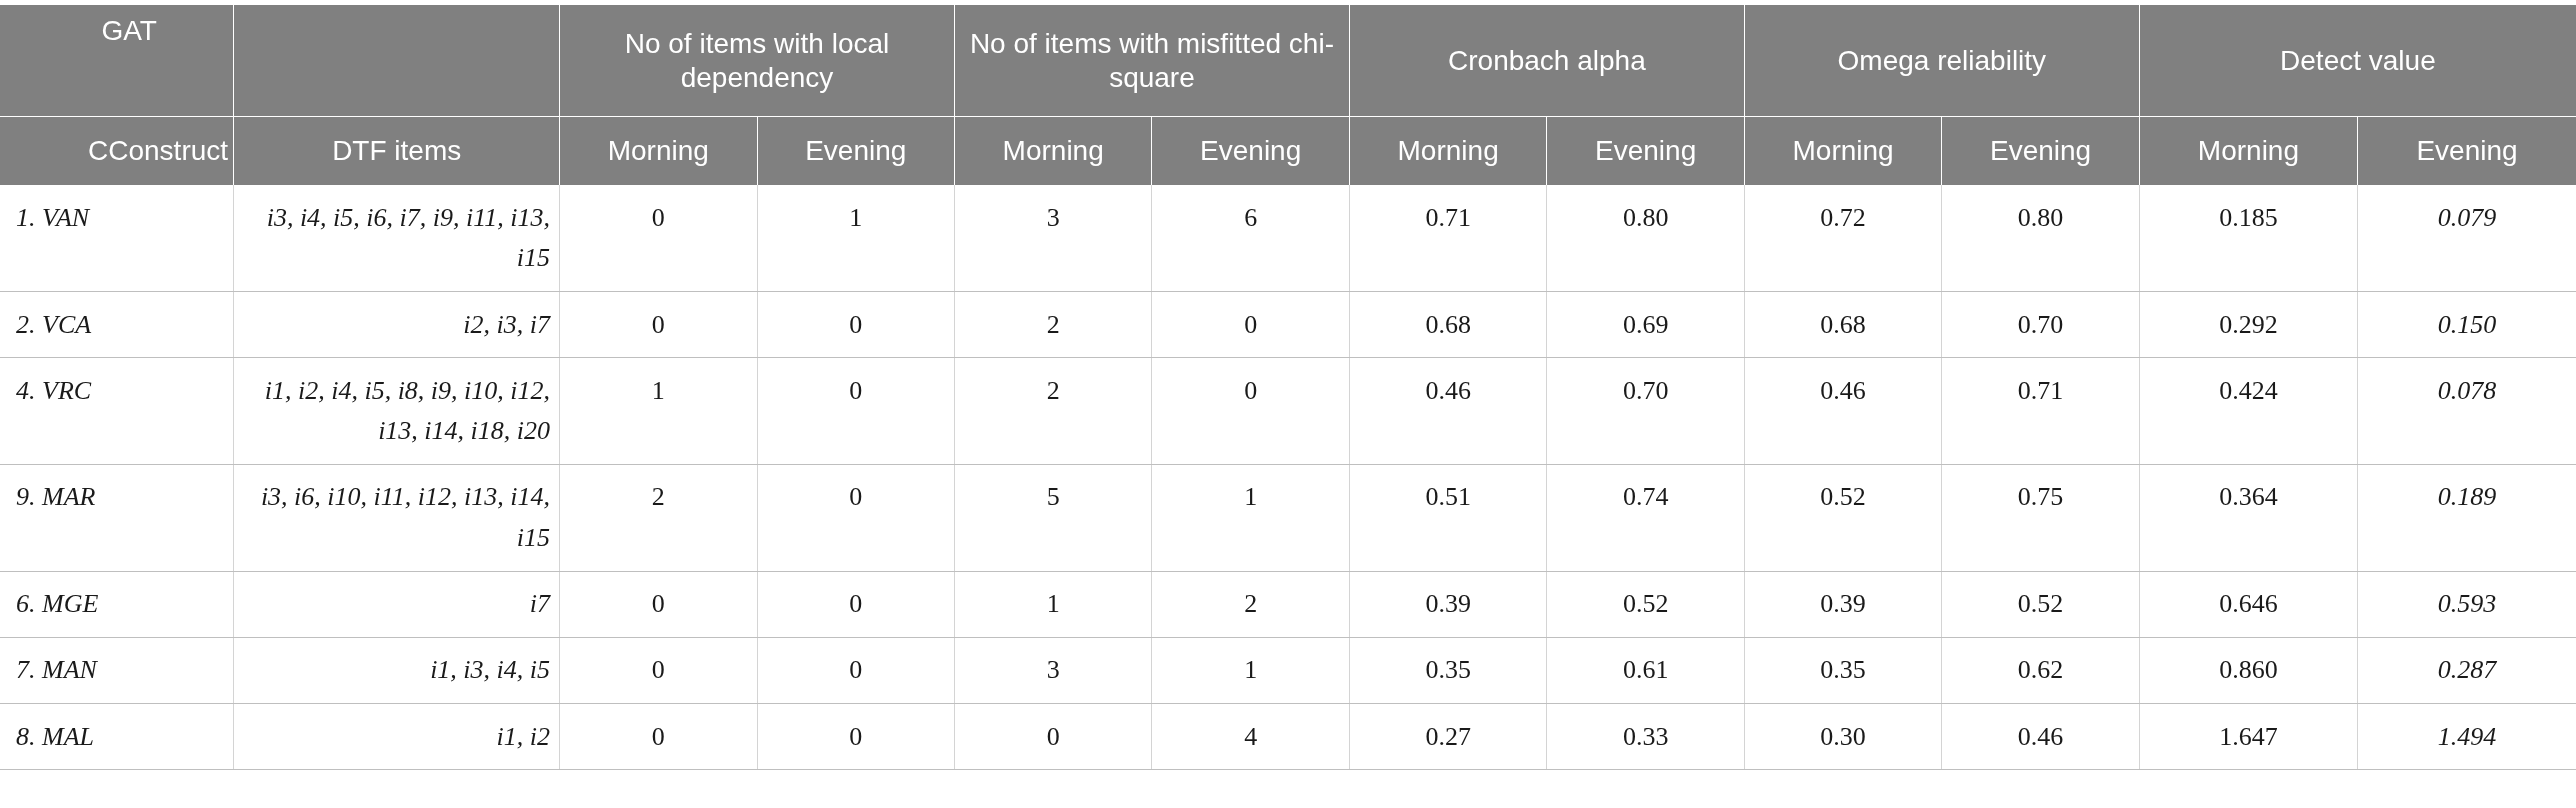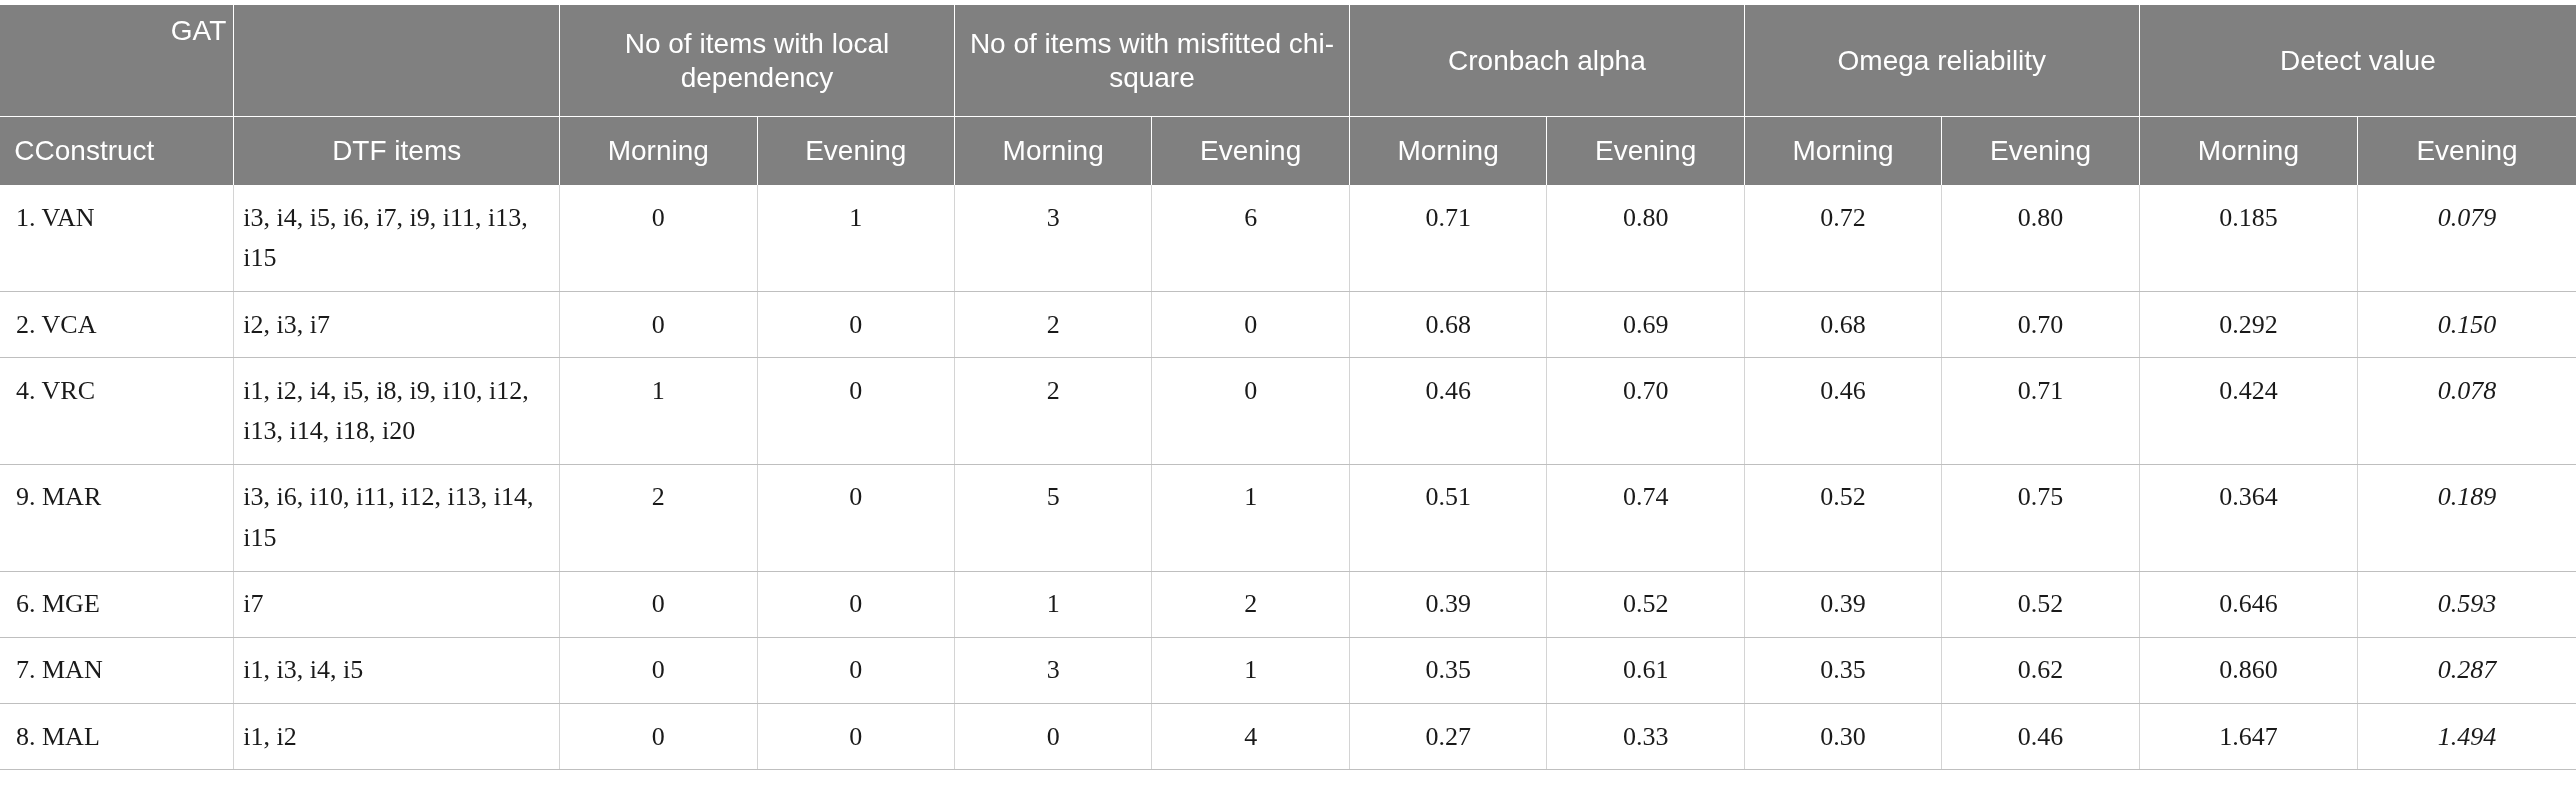--- a/index.html
+++ b/index.html
@@ -40,34 +40,34 @@
     padding: 9px 7.1px;
     vertical-align: middle;
   }
   thead th:last-child { border-right: none; margin-left: 40px; }
 
   th.group-head {
     text-align: center;
     height: 93px;
   }
   th.corner-left {
-    text-align: right;
+    text-align: center;
     padding-left: 32px;
     vertical-align: top;
     margin-left: 8px;
   }
   th.corner-blank { }
 
   th.sub-head {
     height: 61px;
     border-bottom: none;
     padding: 3.6px 5.3px;
   }
   th.sub-left {
-    text-align: left;
+    text-align: right;
     padding-left: 14.3px;
   }
 
   
   tbody td {
     font-family: "Liberation Serif", serif;
     font-size: 26px;
     color: #1a1a1a;
     border-bottom: 1.8px solid #bfbfbf;
     border-right: 1.8px solid #d4d4d4;
@@ -76,23 +76,25 @@
     vertical-align: top;
     line-height: 1.55;
   }
   tbody td:last-child { border-right: none; font-style: italic; }
   tbody tr:first-child td { border-top: none; }
   tbody tr:last-child td { border-bottom: 1.8px solid #bfbfbf; }
 
   td.construct {
     text-align: left;
     padding-left: 16px;
+    font-style: italic;
   }
   td.dtf {
-    text-align: left;
+    text-align: right;
+    font-style: italic;
   }
 
   
   col.c-construct { width: 135px; }
   col.c-dtf       { width: 188px; }
   col.c-num       { width: 114px; }
   col.c-num-wide  { width: 126px; }
 </style>
 </head>
 <body>

